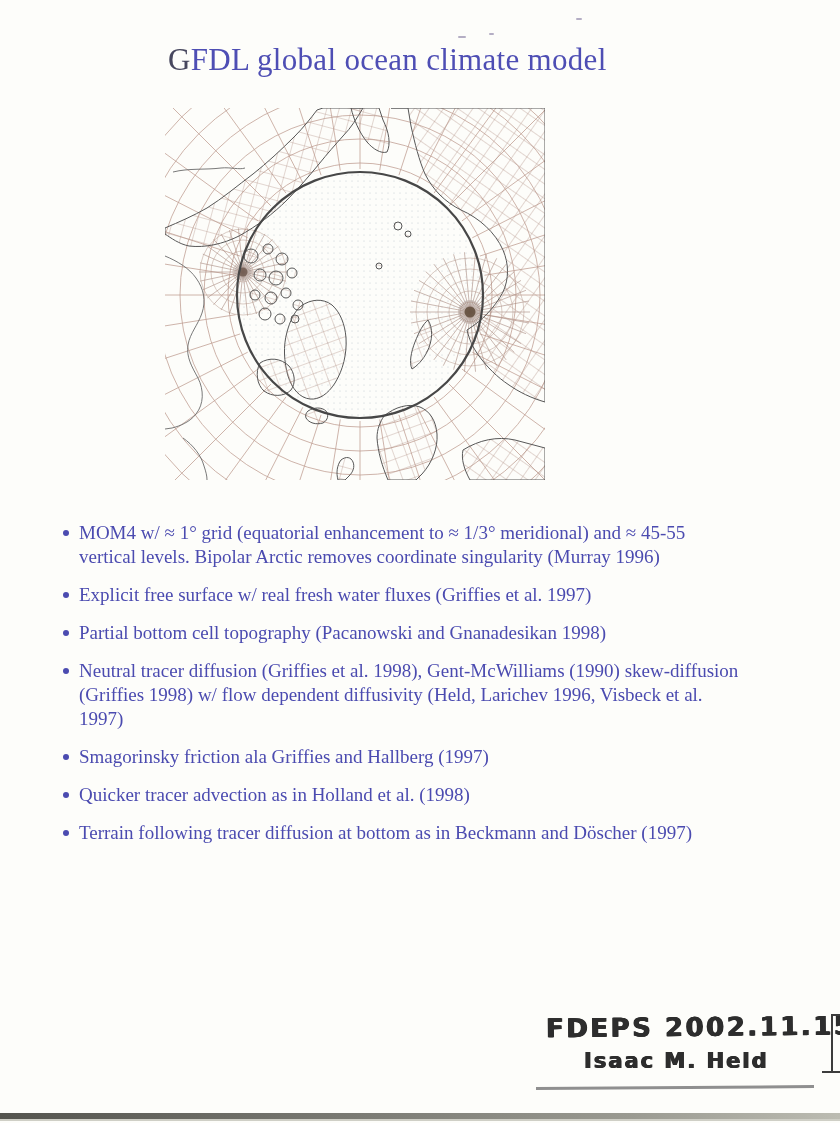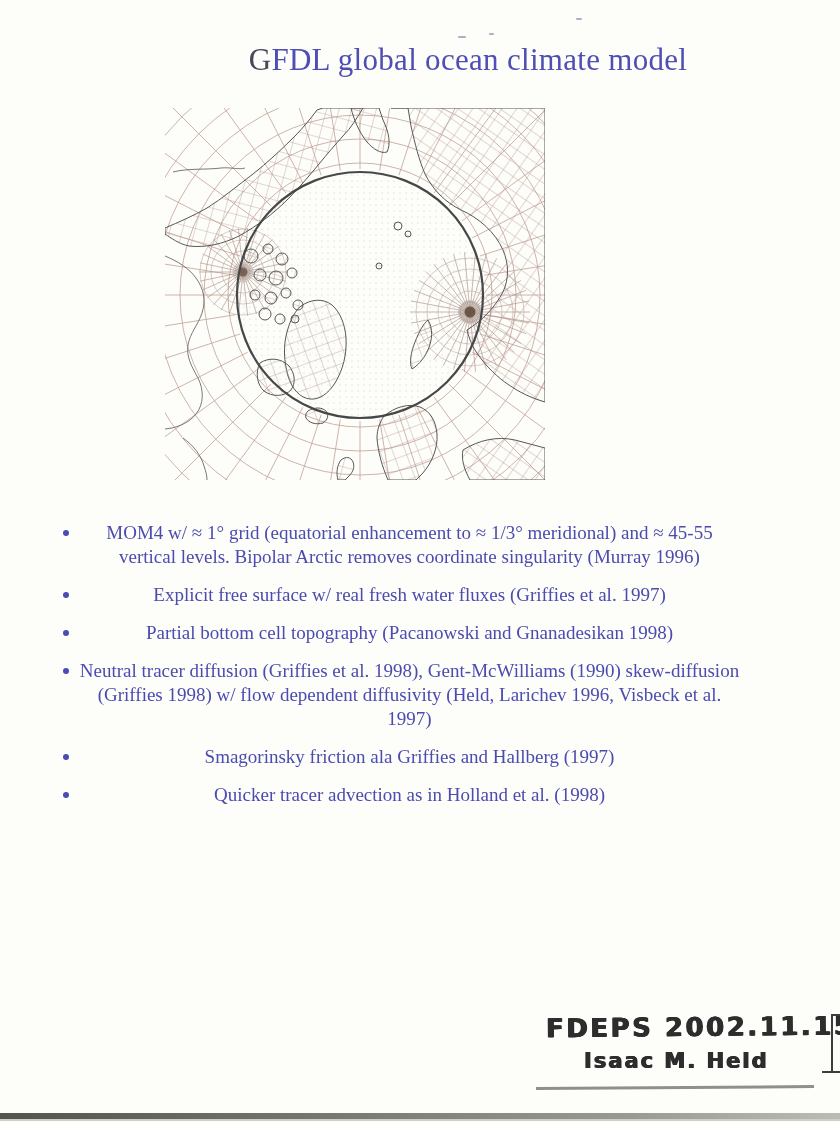--- a/index.html
+++ b/index.html
@@ -1,20 +1,19 @@
 <!DOCTYPE html>
 <html><head>
 <meta charset="utf-8">
 <style>
   html,body{margin:0;padding:0;background:#e8e8e4;}
   .page{
     position:relative; width:840px; height:1123px; margin:0 auto;
     background:#fdfdfa; overflow:hidden;
     font-family:"Liberation Serif", serif;
-    text-align:center;
   }
   .title{
     position:absolute; left:168px; top:42px; width:600px;
     font-size:31px; letter-spacing:.3px; color:#4e4eb4;
   }
   .title::first-letter{ color:#47475e; }
   .map-figure{ position:absolute; left:165px; top:108px; width:380px; height:372px; }
   .bullets{
     position:absolute; left:62px; top:521px; width:678px;
     list-style:none; margin:0; padding:0;
@@ -265,20 +264,21 @@
     </svg>
   </div>
 
   <ul class="bullets">
     <li><span class="dot"></span><span>MOM4 w/ ≈ 1° grid (equatorial enhancement to ≈ 1/3° meridional) and ≈ 45-55 vertical levels.  Bipolar Arctic removes coordinate singularity (Murray 1996)</span></li>
     <li><span class="dot"></span><span>Explicit free surface w/ real fresh water fluxes (Griffies et al. 1997)</span></li>
     <li><span class="dot"></span><span>Partial bottom cell topography (Pacanowski and Gnanadesikan 1998)</span></li>
     <li><span class="dot"></span><span>Neutral tracer diffusion (Griffies et al. 1998), Gent-McWilliams (1990) skew-diffusion (Griffies 1998) w/ flow dependent diffusivity (Held, Larichev 1996, Visbeck et al. 1997)</span></li>
     <li><span class="dot"></span><span>Smagorinsky friction ala Griffies and Hallberg (1997)</span></li>
     <li><span class="dot"></span><span>Quicker tracer advection as in Holland et al. (1998)</span></li>
+    <li><span class="dot"></span><span>Terrain following tracer diffusion at bottom as in Beckmann and Döscher (1997)</span></li>
   </ul>
 
   <div class="hw hw1">FDEPS 2002.11.15</div>
   <div class="hw hw2">Isaac M. Held</div>
   <div class="hw-underline"></div>
 
   <div class="edge-mark edge-v"></div>
   <div class="edge-mark edge-t1"></div>
   <div class="edge-mark edge-t2"></div>
 

